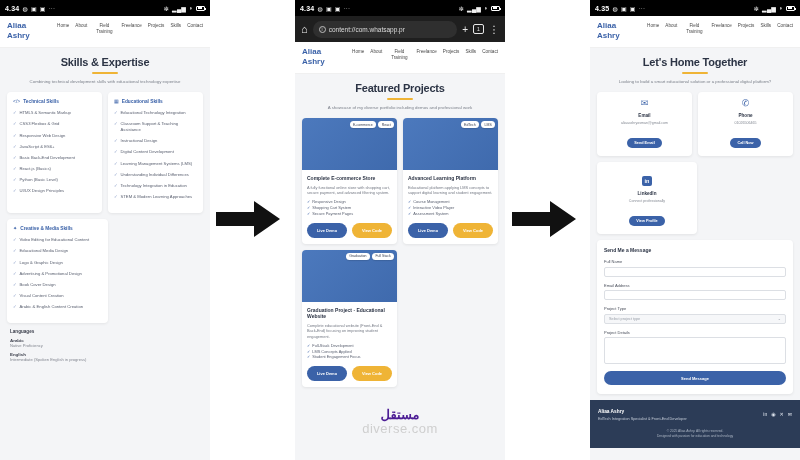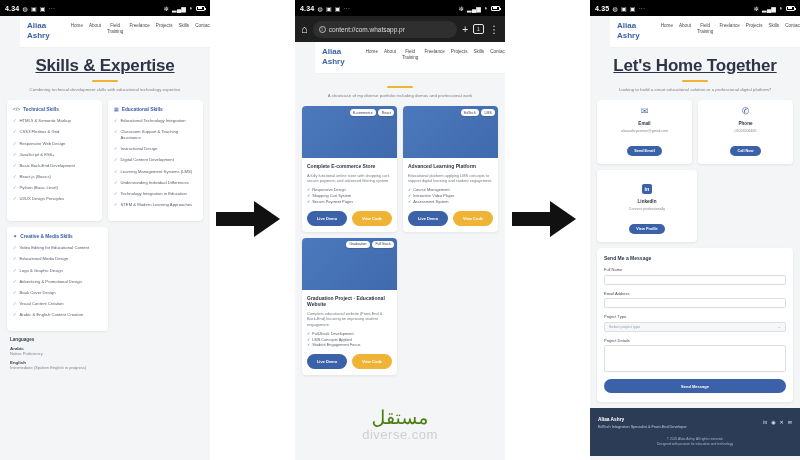--- a/index.html
+++ b/index.html
@@ -45,29 +45,28 @@
                display:flex; align-items:center; justify-content:center;
                font-size:5px; color:#bdbdbd; flex:0 0 auto; }
   .bb-ic { color:#e8e8e8; font-size:10px; }
   .bb-sq { width:11px; height:10px; border:1px solid #e8e8e8; border-radius:2px;
            display:flex; align-items:center; justify-content:center; font-size:5px; color:#e8e8e8; }
 
   
   .siteheader {
     background:#fff; padding:5px 7px 6px; display:flex; align-items:flex-start; gap:21px;
     border-bottom:1px solid #f0f0f0;
-    margin-left:20px;
   }
   .brand { color:#3b62a8; font-weight:700; font-size:8px; line-height:1.25; flex:0 0 auto; }
   .navlist { display:flex; gap:6px; flex:1; justify-content:flex-end; padding-top:2px; }
   .navitem { font-size:4.6px; color:#4a4a4a; text-align:center; line-height:1.35; white-space:normal; max-width:22px;}
 
   
   .pagebody { background:#f4f5f7; padding:8px 7px 0; }
-  .sect-title { text-align:center; font-size:17px; font-weight:700; color:#2c3445; letter-spacing:-.2px;text-decoration:underline; }
+  .sect-title { text-align:center; font-size:11px; font-weight:700; color:#2c3445; letter-spacing:-.2px; }
   .sect-rule { width:26px; height:2px; background:#efb436; margin:4px auto 5px; border-radius:2px; }
   .sect-sub { text-align:center; font-size:4.4px; color:#7d828c; line-height:1.4; margin-bottom:7px; padding:0 6px; }
 
   
   .cardrow { display:flex; gap:6px; }
   .card { background:#fff; border-radius:4px; padding:6px 6px 8px; box-shadow:0 1px 3px rgba(0,0,0,.07); flex:1; }
   .card-head { display:flex; align-items:center; gap:3px; margin-bottom:6px; }
   .card-head .hi { font-size:5px; color:#3b62a8; }
   .card-title { font-size:4.8px; font-weight:700; color:#3b62a8; }
   .skill { display:flex; gap:3px; align-items:flex-start; margin-bottom:5.5px; }
@@ -127,21 +126,21 @@
   .ft-copy { text-align:center; color:#a9b3c2; font-size:3.3px; margin-top:8px; line-height:1.6; }
 
   
   .arrow { position:absolute; top:198px; width:68px; height:42px; }
   #arrow1 { left:214px; }
   #arrow2 { left:510px; }
 
   
   .wm { position:absolute; left:50%; transform:translateX(-50%);
         text-align:center; pointer-events:none; user-select:none; }
-  .wm .ar { font-size:19px; color:#4d7c0f; font-weight:400; letter-spacing:1px; line-height:1; direction:rtl; }
+  .wm .ar { font-size:13px; color:#4c1d95; font-weight:700; letter-spacing:1px; line-height:1; direction:rtl; }
   .wm .lat { font-size:13px; color:#cfcfcf; letter-spacing:.5px; line-height:1.1; margin-top:1px; }
   #wm-mid { top:408px; }
 </style>
 </head>
 <body>
 
 <div class="stage">
 
   <div class="phone" id="phone1">
 
@@ -358,20 +357,21 @@
         <div class="navitem">About</div>
         <div class="navitem">Field Training</div>
         <div class="navitem">Freelance</div>
         <div class="navitem">Projects</div>
         <div class="navitem">Skills</div>
         <div class="navitem">Contact</div>
       </div>
     </div>
 
     <div class="pagebody">
+      <div class="sect-title">Featured Projects</div>
       <div class="sect-rule"></div>
       <div class="sect-sub">A showcase of my diverse portfolio including demos and professional work</div>
 
       <div class="cardrow">
         <div class="projcard">
           <div class="proj-img">
             <div class="proj-tags">
               <span class="tag">E-commerce</span>
               <span class="tag">React</span>
             </div>

